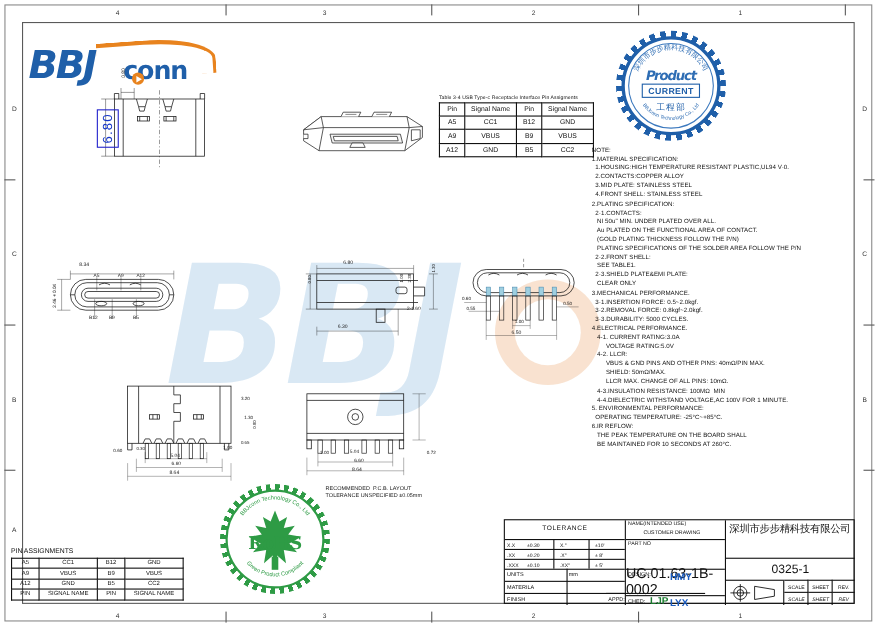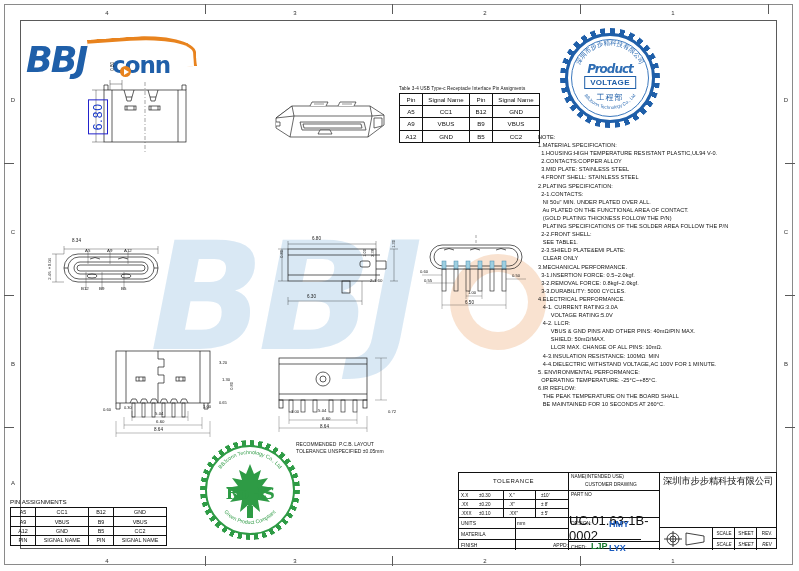--- a/index.html
+++ b/index.html
@@ -233,21 +233,21 @@
         <path id="arcBot" d="M 10,41 A 31,31 0 0 0 72,41"></path>
       </defs>
       <text font-size="6.4" fill="#2E6DB4" font-family="DejaVu Sans, sans-serif">
         <textPath href="#arcTop" startOffset="50%" text-anchor="middle" id="st-arc-top">深圳市步步精科技有限公司</textPath>
       </text>
       <text font-size="4.6" fill="#2E6DB4" font-family="Liberation Sans, sans-serif">
         <textPath href="#arcBot" startOffset="50%" text-anchor="middle" id="st-arc-bot">BBJconn Technology Co., Ltd</textPath>
       </text>
     </svg>
     <div class="mini">Product</div>
-    <div class="appbox">VOLTAGE</div>
+    <div class="appbox">CURRENT</div>
     <div class="dept">工程部</div>
   </div>
 
   <div id="notes">
     <div>NOTE:</div>
     <div>1.MATERIAL SPECIFICATION:</div>
     <div>  1.HOUSING:HIGH TEMPERATURE RESISTANT PLASTIC,UL94 V-0.</div>
     <div>  2.CONTACTS:COPPER ALLOY</div>
     <div>  3.MID PLATE: STAINLESS STEEL</div>
     <div>  4.FRONT SHELL: STAINLESS STEEL</div>
@@ -608,20 +608,23 @@
     </div>
     <div class="cell bt" style="left:92px;top:66px;width:90px;height:11px;">
       <span style="position:absolute;left:2px;top:2px;font-size:5px;">APPD:</span>
       <span style="position:absolute;left:40px;top:0.5px;font-size:9px;color:#1a7a2e;font-weight:bold;">LJP</span>
     </div>
 
     <div style="position:absolute;left:200px;top:0;width:1px;height:77px;background:#111;"></div>
     <div class="cell" style="left:201px;top:0;width:117px;height:17px;">
       <span style="position:absolute;left:3px;top:2px;font-size:9.4px;font-family:'DejaVu Sans',sans-serif;letter-spacing:-.2px;">深圳市步步精科技有限公司</span>
     </div>
+    <div class="cell bt" style="left:201px;top:34px;width:117px;height:20px;">
+      <span style="position:absolute;left:0;top:4px;width:117px;text-align:center;font-size:11px;">0325-1</span>
+    </div>
 
     <div class="cell bt" style="left:201px;top:54px;width:52px;height:23px;">
       <svg width="52" height="23" viewBox="0 0 52 23">
         <g stroke="#111" fill="none" stroke-width="0.8">
           <circle cx="13" cy="11" r="6"></circle>
           <circle cx="13" cy="11" r="3"></circle>
           <line x1="4" y1="11" x2="22" y2="11"></line>
           <line x1="13" y1="3" x2="13" y2="19"></line>
           <path d="M26 5 L44 8 L44 14 L26 17 Z"></path>
         </g>

